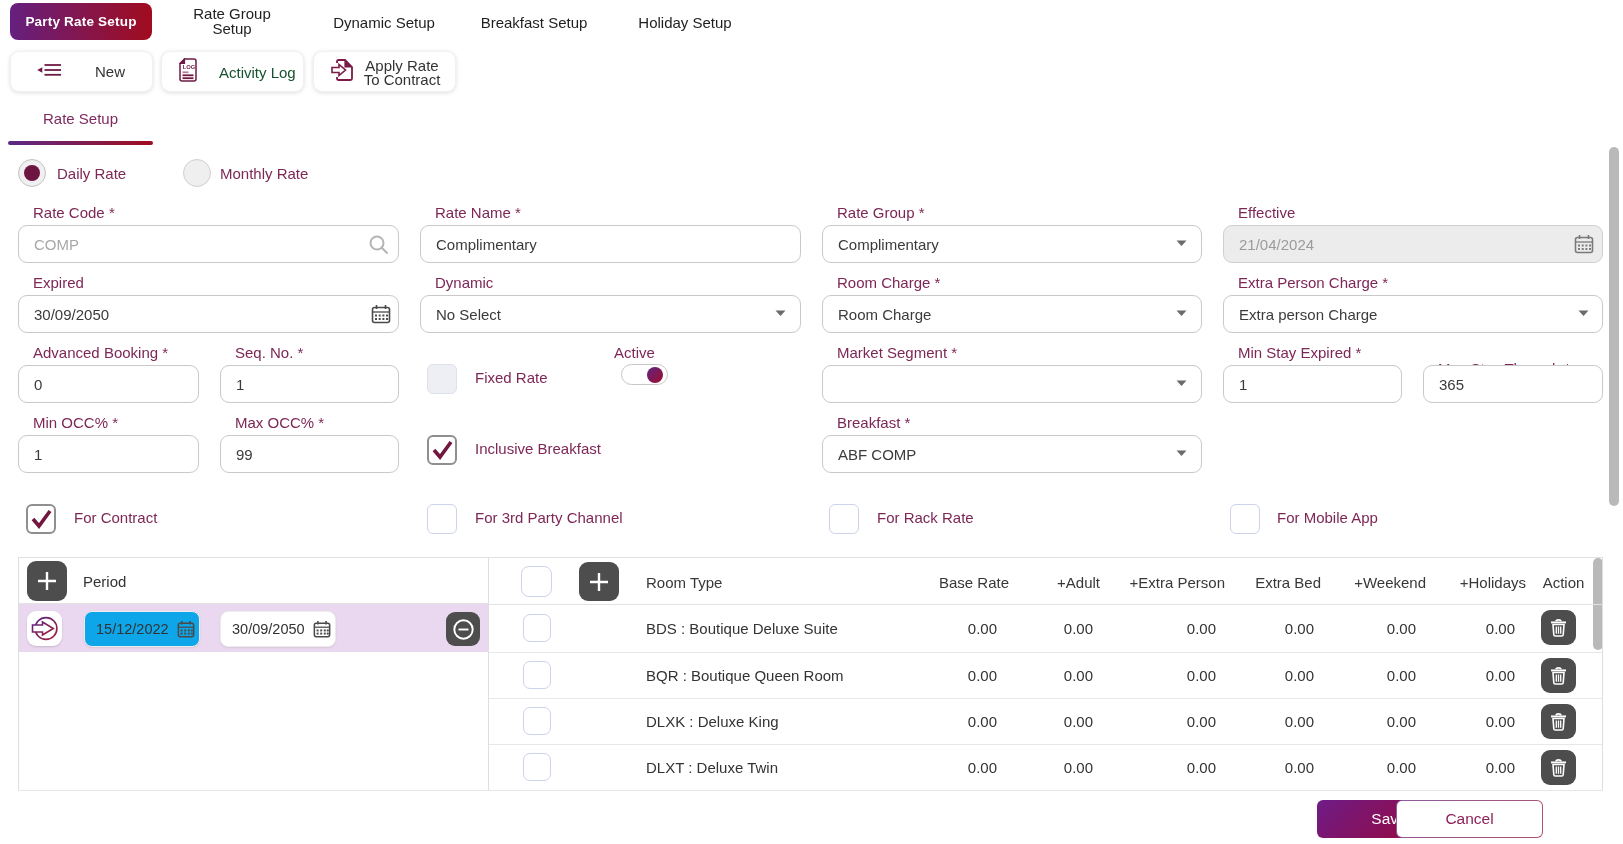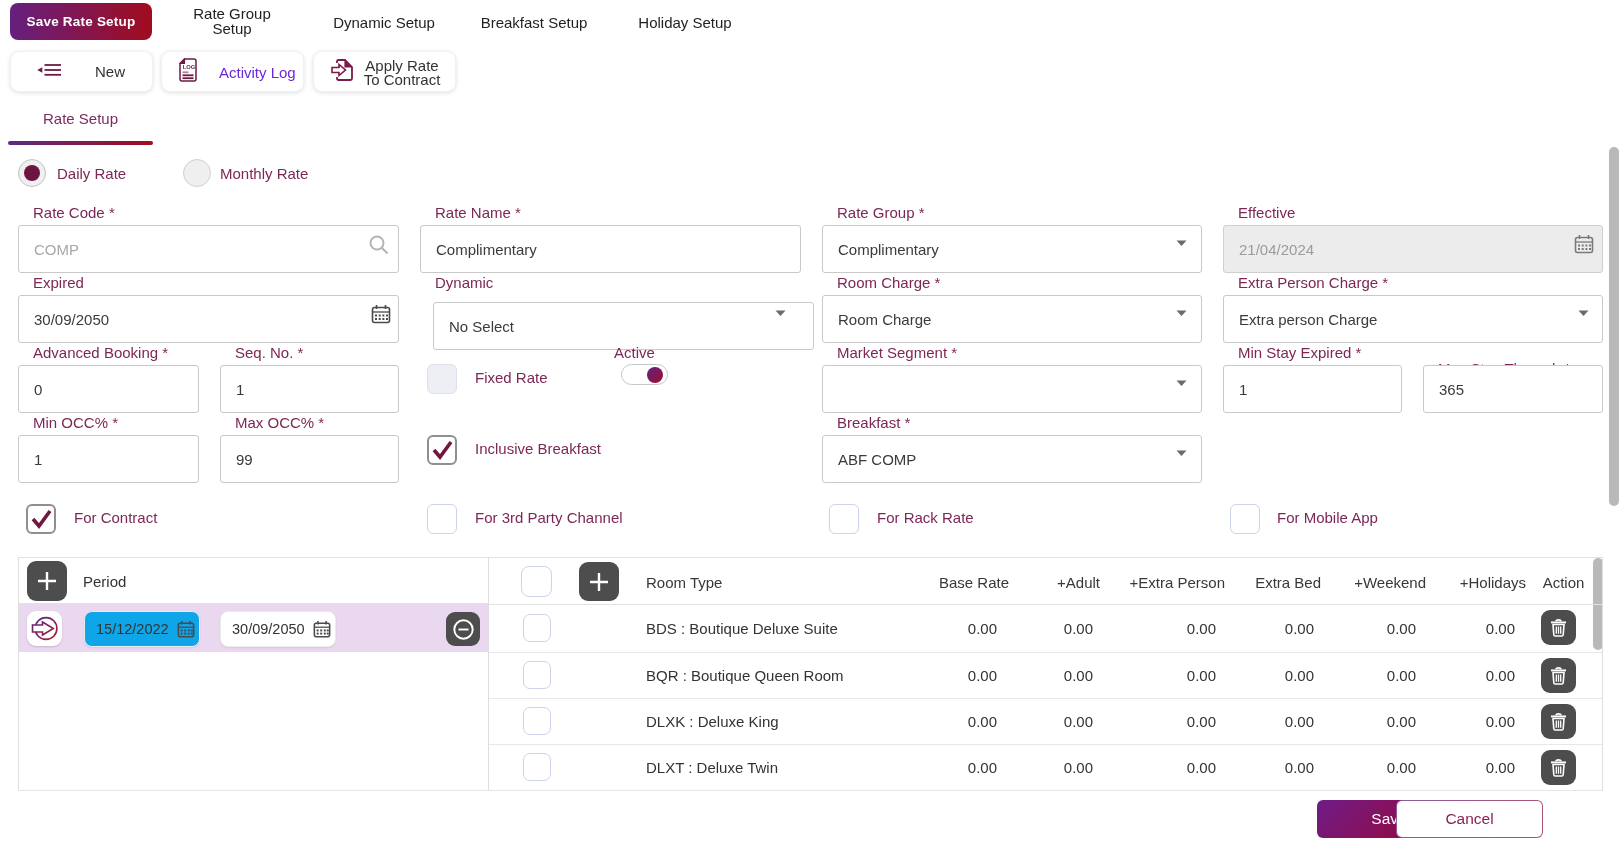--- a/index.html
+++ b/index.html
@@ -1,50 +1,50 @@
 <!DOCTYPE html>
 <html><head>
 <meta charset="utf-8">
 <style>
   * { margin:0; padding:0; box-sizing:border-box; }
   html,body { width:1623px; height:844px; background:#fff; font-family:"Liberation Sans", sans-serif; overflow:hidden; position:relative; }
   .abs { position:absolute; }
   .lbl { position:absolute; color:#7d2756; font-size:15px; white-space:nowrap; }
-  .inp { position:absolute; height:48px; border:1px solid #c9c9c9; border-radius:3px; background:#fff;
+  .inp { position:absolute; height:38px; border:1px solid #c9c9c9; border-radius:9px; background:#fff;
          font-size:15px; color:#3b3b3b; display:flex; align-items:center; padding-left:15px; white-space:nowrap; }
   .inp.dis { background:#ececec; color:#9b9b9b; border-color:#cfcfcf; }
   .ph { color:#a8a8a8; }
   .icr { position:absolute; }
   .cb { position:absolute; width:30px; height:30px; border-radius:6px; background:#fff; border:1px solid #ccd3ea; }
   .cb.chk { border:2px solid #8f8f8f; }
   .cb.dis { background:#edeff5; border:1px solid #dde1ec; }
   .darkbtn { position:absolute; background:#4d4d4d; border-radius:9px; display:flex; align-items:center; justify-content:center; }
   .topbtn { position:absolute; top:51px; height:41px; width:143px; background:#fff; border-radius:9px;
             border:1px solid #f1f1f1; box-shadow:0 1px 4px rgba(0,0,0,0.13); }
   .tablbl { position:absolute; font-size:15px; color:#1f1f1f; text-align:center; line-height:15px; }
   .hline { position:absolute; height:1px; background:#e2e2e2; z-index:2; }
   .vline { position:absolute; width:1px; background:#dedede; z-index:2; }
   .num { position:absolute; font-size:15px; color:#333; text-align:right; width:70px; }
   .hdr { position:absolute; font-size:15px; font-weight:normal; color:#383838; white-space:nowrap; }
   .rname { position:absolute; font-size:15px; color:#333; white-space:nowrap; }
 </style>
 </head>
 <body>
 
-<div class="abs" style="left:10px;top:3px;width:142px;height:37px;border-radius:8px;background:linear-gradient(90deg,#65207f,#a10c1e);color:#fff;font-size:13.5px;font-weight:bold;letter-spacing:0.2px;display:flex;align-items:center;justify-content:center;">Save Rate Setup</div>
+<div class="abs" style="left:10px;top:3px;width:142px;height:37px;border-radius:8px;background:linear-gradient(90deg,#65207f,#a10c1e);color:#fff;font-size:13.5px;font-weight:bold;letter-spacing:0.2px;display:flex;align-items:center;justify-content:center;">Party Rate Setup</div>
 <div class="tablbl" style="left:182px;top:7px;width:100px;line-height:14.5px;">Rate Group<br>Setup</div>
 <div class="tablbl" style="left:314px;top:15px;width:140px;white-space:nowrap;">Dynamic Setup</div>
 <div class="tablbl" style="left:464px;top:15px;width:140px;white-space:nowrap;">Breakfast Setup</div>
 <div class="tablbl" style="left:615px;top:15px;width:140px;white-space:nowrap;">Holiday Setup</div>
 
 <div class="topbtn" style="left:10px;"></div>
 <div class="topbtn" style="left:161px;"></div>
 <div class="topbtn" style="left:313px;"></div>
 <div class="abs" style="left:95px;top:63px;font-size:15px;color:#333;">New</div>
-<div class="abs" style="left:219px;top:64px;font-size:15px;color:#6d28d9;">Activity Log</div>
+<div class="abs" style="left:219px;top:64px;font-size:15px;color:#14532d;">Activity Log</div>
 <div class="abs" style="left:357px;top:59px;font-size:15px;color:#333;line-height:14px;text-align:center;width:90px;">Apply Rate<br>To Contract</div>
 
 <svg class="icr" style="left:36px;top:63px;" width="26" height="14" viewBox="0 0 26 14">
   <g stroke="#6f1a45" stroke-width="1.8" fill="none">
     <path d="M8.5 2 H25"></path>
       <path d="M8.5 7 H25"></path>
       <path d="M8.5 11.8 H25"></path>
   </g>
   <path d="M1.2 7 L6.3 4.2 L6.3 9.8 Z" fill="#6f1a45"></path>
 </svg>
@@ -121,21 +121,21 @@
       <rect x="11.4" y="10.5" width="2" height="2"></rect>
       <rect x="15" y="10.5" width="2" height="2"></rect>
       <rect x="4" y="14" width="2" height="2"></rect>
       <rect x="7.7" y="14" width="2" height="2"></rect>
       <rect x="11.4" y="14" width="2" height="2"></rect>
       <rect x="15" y="14" width="2" height="2"></rect>
     </g>
   </svg>
 
 <div class="lbl" style="left:435px;top:274px;">Dynamic</div>
-<div class="inp" style="left:420px;top:302px;width:381px;margin-left:13px;">No Select</div>
+<div class="inp" style="left:420px;top:295px;width:381px;">No Select</div>
 <svg class="icr" style="left:775px;top:310px;" width="11" height="7" viewBox="0 0 11 7">
     <path d="M0.5 0.5 L5.5 6 L10.5 0.5 Z" fill="#6b6b6b"></path>
   </svg>
 
 <div class="lbl" style="left:837px;top:274px;">Room Charge *</div>
 <div class="inp" style="left:822px;top:295px;width:380px;">Room Charge</div>
 <svg class="icr" style="left:1176px;top:310px;" width="11" height="7" viewBox="0 0 11 7">
     <path d="M0.5 0.5 L5.5 6 L10.5 0.5 Z" fill="#6b6b6b"></path>
   </svg>
 

